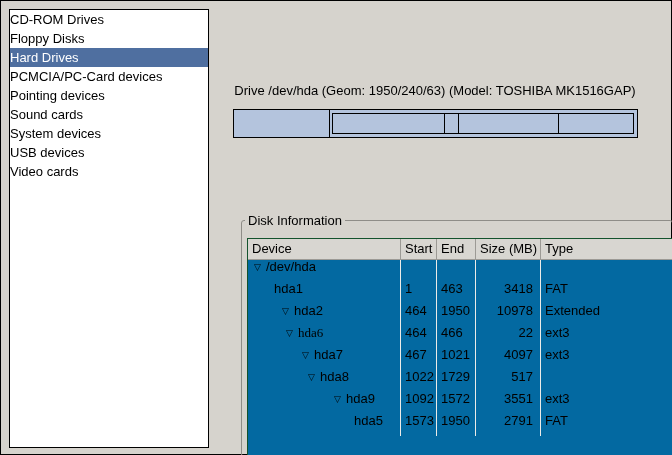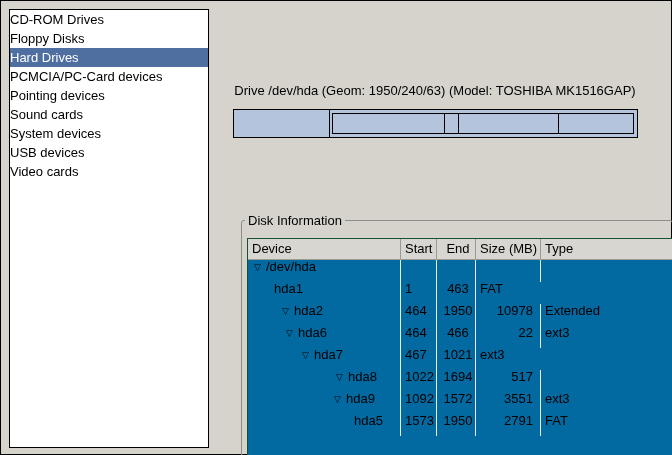--- a/index.html
+++ b/index.html
@@ -88,21 +88,21 @@
     line-height: 20px;
     padding-left: 4px;
     white-space: nowrap; overflow: hidden;
     cursor: default;
   }
   .trow { display: flex; height: 22px; line-height: 14px; }
   .cell { white-space: nowrap; overflow: hidden; }
   .trow .cell { border-right: 1px solid #ecebe8; }
   .col0 { width: 153px; }
   .col1 { width: 36px; }
-  .col2 { width: 39px; text-align: center; }
+  .col2 { width: 39px; }
   .col3 { width: 65px; }
   .col4 { flex: 1; border-right: none !important; }
   .trow .col1, .trow .col2 { padding-left: 4px; }
   .trow .col3 { text-align: right; padding-right: 7px; }
   .trow .col4 { padding-left: 4px; }
   .expander {
     display: inline-block; width: 12px;
     font-size: 9px; text-align: left;
     vertical-align: 1px;
   }
@@ -159,46 +159,48 @@
               <div class="cell col0" style="padding-left: 6px;"><span class="expander">▽</span><span>/dev/hda</span></div>
               <div class="cell col1"></div>
               <div class="cell col2"></div>
               <div class="cell col3"></div>
               <div class="cell col4"></div>
             </div>
             <div class="trow">
               <div class="cell col0" style="padding-left: 22px;"><span class="expander-space"></span><span>hda1</span></div>
               <div class="cell col1">1</div>
               <div class="cell col2">463</div>
+              <div class="cell col3">3418</div>
               <div class="cell col4">FAT</div>
             </div>
             <div class="trow">
               <div class="cell col0" style="padding-left: 34px;"><span class="expander">▽</span><span>hda2</span></div>
               <div class="cell col1">464</div>
               <div class="cell col2">1950</div>
               <div class="cell col3">10978</div>
               <div class="cell col4">Extended</div>
             </div>
             <div class="trow">
-              <div class="cell col0" style="padding-left: 38px;"><span class="expander">▽</span><span>hda6</span></div>
+              <div class="cell col0" style="padding-left: 38px; font-family: Liberation Serif, serif;"><span class="expander">▽</span><span>hda6</span></div>
               <div class="cell col1">464</div>
               <div class="cell col2">466</div>
               <div class="cell col3">22</div>
               <div class="cell col4">ext3</div>
             </div>
             <div class="trow">
               <div class="cell col0" style="padding-left: 54px;"><span class="expander">▽</span><span>hda7</span></div>
               <div class="cell col1">467</div>
               <div class="cell col2">1021</div>
+              <div class="cell col3">4097</div>
               <div class="cell col4">ext3</div>
             </div>
             <div class="trow">
-              <div class="cell col0" style="padding-left: 88px;"><span class="expander">▽</span><span>hda8</span></div>
+              <div class="cell col0" style="padding-left: 60px;"><span class="expander">▽</span><span>hda8</span></div>
               <div class="cell col1">1022</div>
-              <div class="cell col2">1694</div>
+              <div class="cell col2">1729</div>
               <div class="cell col3">517</div>
             </div>
             <div class="trow">
               <div class="cell col0" style="padding-left: 86px;"><span class="expander">▽</span><span>hda9</span></div>
               <div class="cell col1">1092</div>
               <div class="cell col2">1572</div>
               <div class="cell col3">3551</div>
               <div class="cell col4">ext3</div>
             </div>
             <div class="trow">

